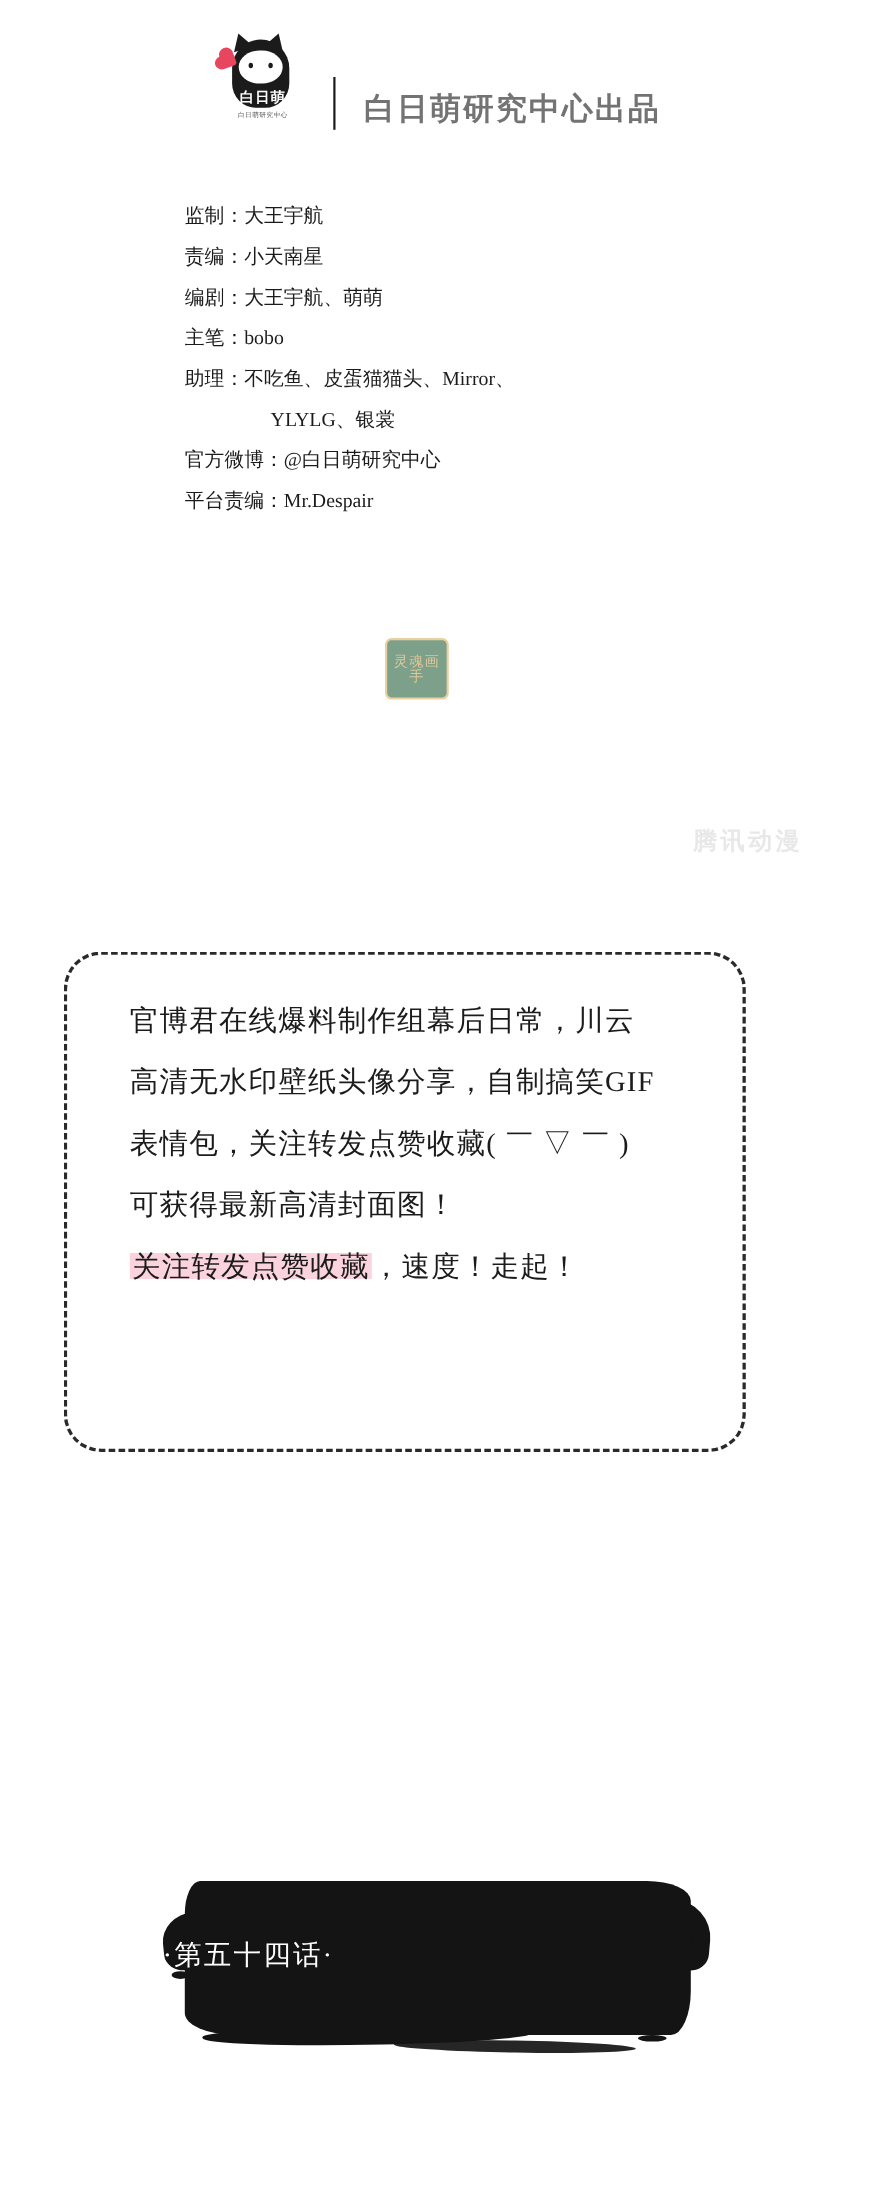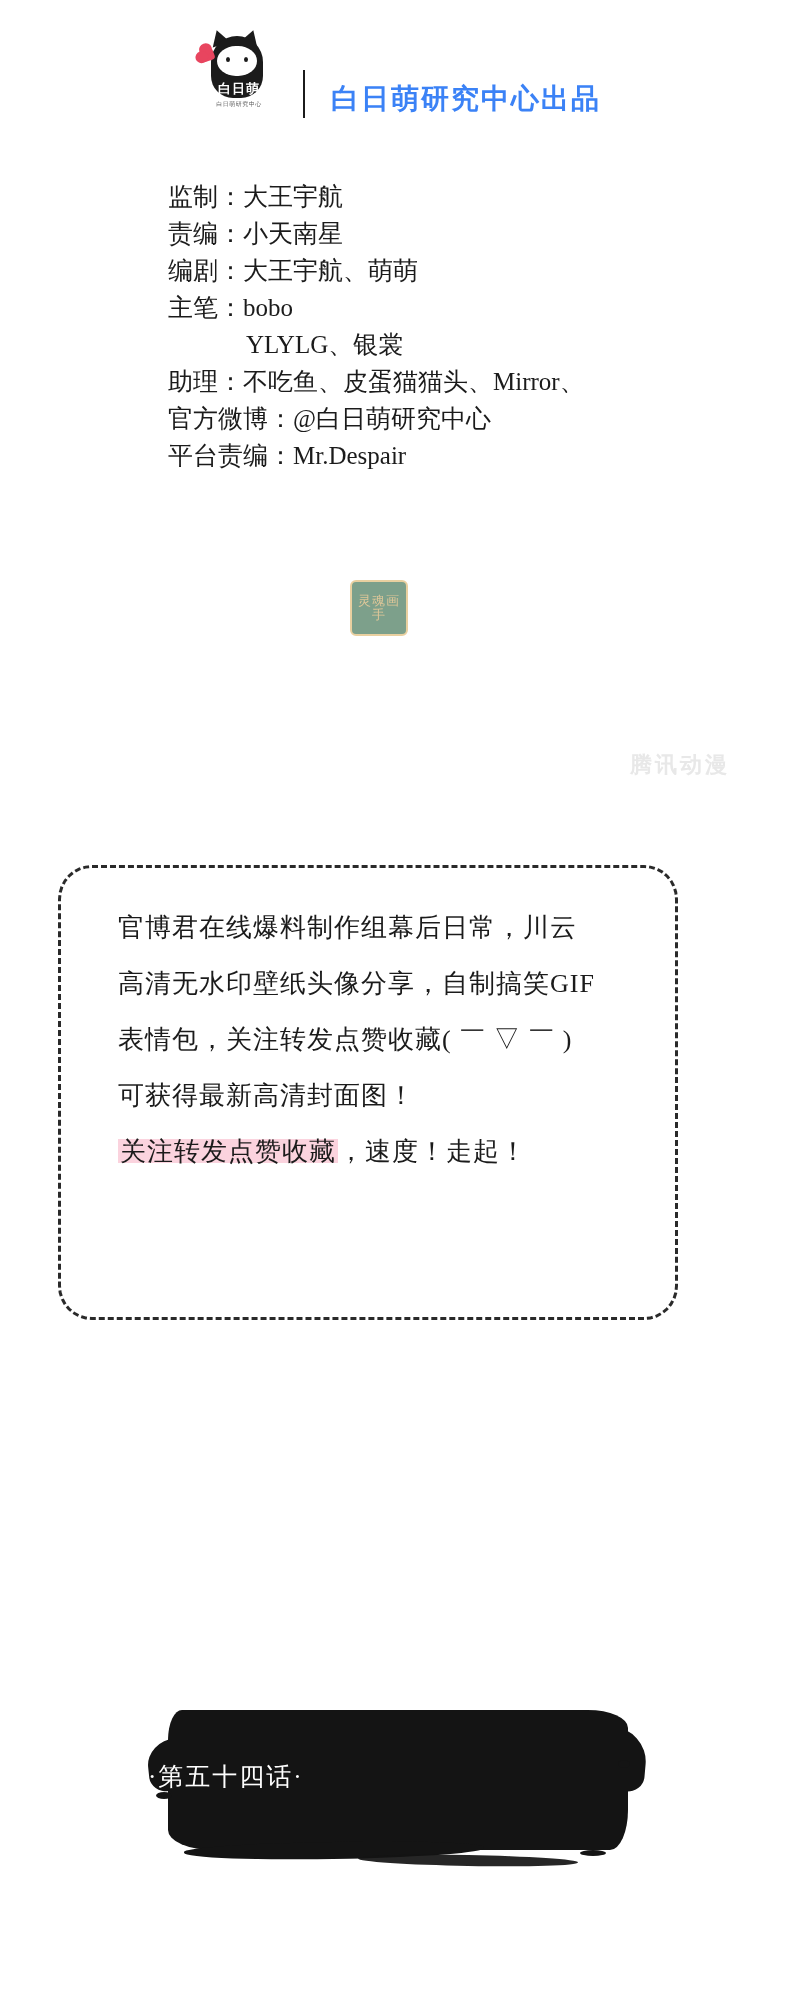--- a/index.html
+++ b/index.html
@@ -123,31 +123,31 @@
   .divider-bar {
     width: 2px;
     height: 48px;
     background: #1b1b1b;
     margin-right: 26px;
   }
   .brand-title {
     font-family: "Liberation Serif", serif;
     font-size: 28px;
     font-weight: bold;
-    color: #3b82f6;
+    color: #737373;
     letter-spacing: 2px;
   }
 
   
   .credits {
     position: absolute;
     left: 168px;
     top: 178px;
     font-family: "Liberation Serif", serif;
-    font-size: 25px;
+    font-size: 18px;
     color: #1b1b1b;
     line-height: 37px;
   }
   .credit-row {
     white-space: nowrap;
   }
   .credit-row .label {
     display: inline-block;
   }
   .credit-cont {
@@ -340,25 +340,25 @@
   </div>
   <div class="credit-row">
     <span class="label">责编：</span><span>小天南星</span>
   </div>
   <div class="credit-row">
     <span class="label">编剧：</span><span>大王宇航、萌萌</span>
   </div>
   <div class="credit-row">
     <span class="label">主笔：</span><span>bobo</span>
   </div>
+  <div class="credit-row">
+    <span class="label">助理：</span><span>不吃鱼、皮蛋猫猫头、Mirror、</span>
+  </div>
   <div class="credit-row credit-cont">
     <span>YLYLG、银裳</span>
-  </div>
-  <div class="credit-row">
-    <span class="label">助理：</span><span>不吃鱼、皮蛋猫猫头、Mirror、</span>
   </div>
   <div class="credit-row">
     <span class="label">官方微博：</span><span>@白日萌研究中心</span>
   </div>
   <div class="credit-row">
     <span class="label">平台责编：</span><span>Mr.Despair</span>
   </div>
 </div>
 
 <div class="stamp">

